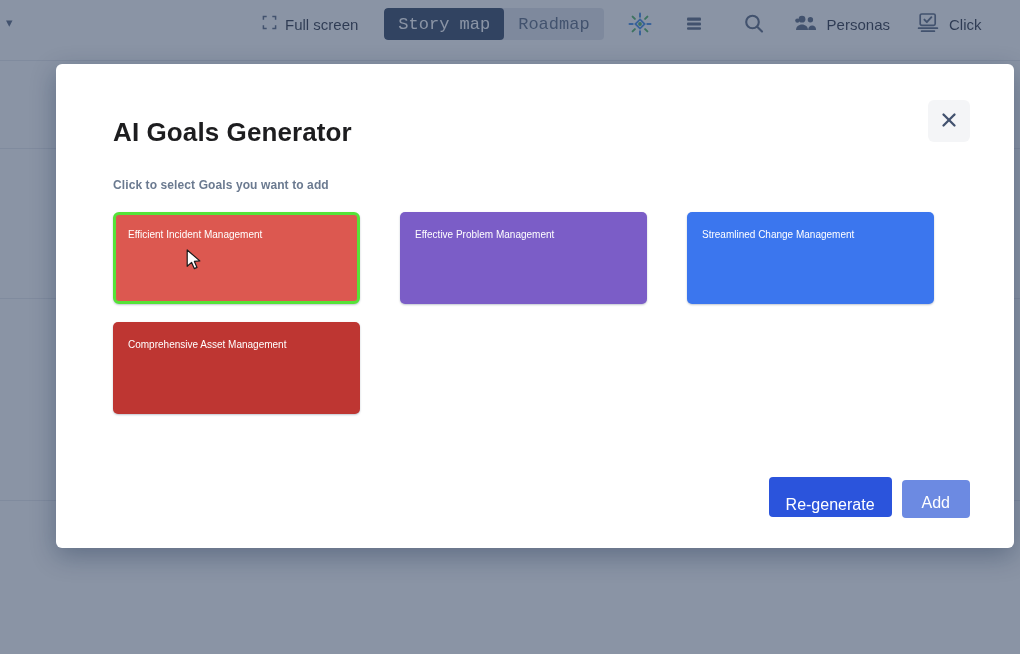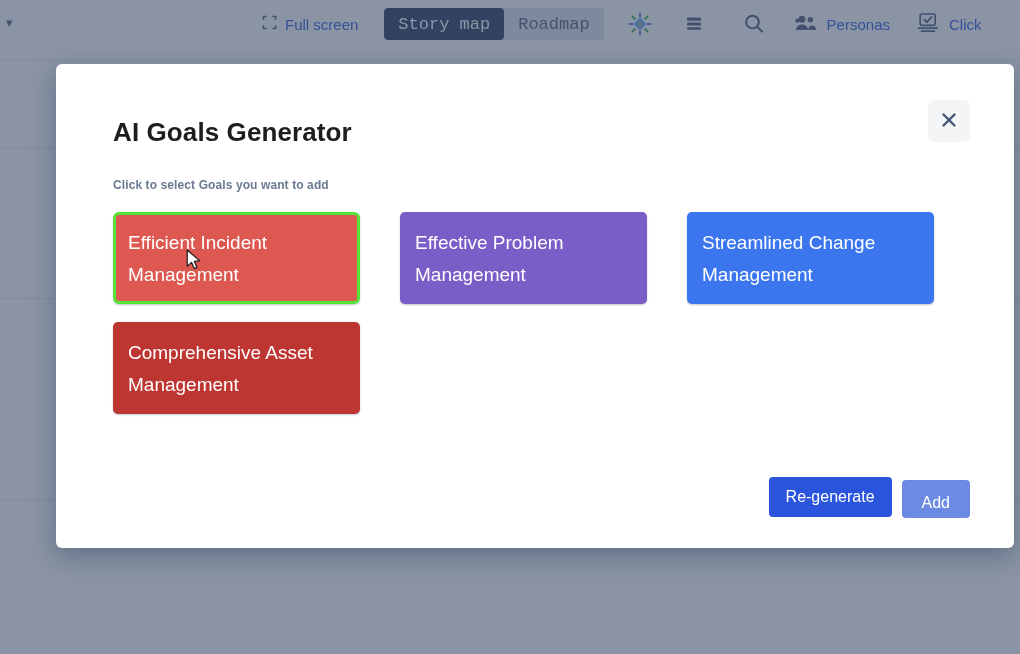--- a/index.html
+++ b/index.html
@@ -47,21 +47,21 @@
     height: 48px;
     display: flex;
     align-items: center;
     gap: 0px;
   }
 
   .tb-item {
     display: flex;
     align-items: center;
     gap: 8px;
-    color: #1d4ed8;
+    color: #0f172a;
     font-size: 15px;
     white-space: nowrap;
   }
 
   .tb-fullscreen { margin-right: 26px; }
 
   .seg-group {
     display: flex;
     background: #dfe3ea;
     border-radius: 4px;
@@ -186,21 +186,21 @@
     grid-template-columns: repeat(3, 247px);
     grid-auto-rows: 92px;
     column-gap: 40px;
     row-gap: 18px;
   }
 
   .goal-card {
     position: relative;
     border-radius: 5px;
     color: #ffffff;
-    font-size: 19px;
+    font-size: 10px;
     line-height: 1.66;
     padding: 12px 14px 0 12px;
     cursor: pointer;
     border: 3px solid transparent;
     box-shadow: 0 1px 2px rgba(9,30,66,0.25);
     overflow: hidden;
   }
   .goal-card.selected {
     border-color: #55e338;
     border-radius: 6px;
@@ -218,21 +218,21 @@
     align-items: flex-start;
     gap: 10px;
   }
   .ftr-btn {
     border: none;
     border-radius: 4px;
     color: #ffffff;
     font-family: inherit;
     font-size: 16px;
     cursor: pointer;
-    padding: 0 17px;
+    padding: 8px 17px;
     height: 40px;
     line-height: 40px;
   }
   #regenerate-button { background: #2b54dc; }
   #add-button {
     background: #6c8ae2;
     padding: 4px 20px;
     margin-top: 3px;
     height: 38px;
     line-height: 38px;

